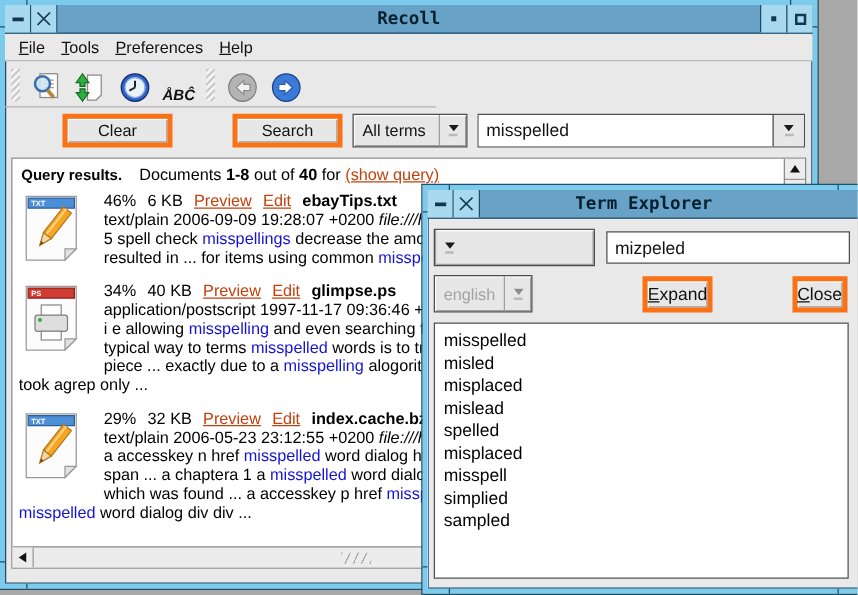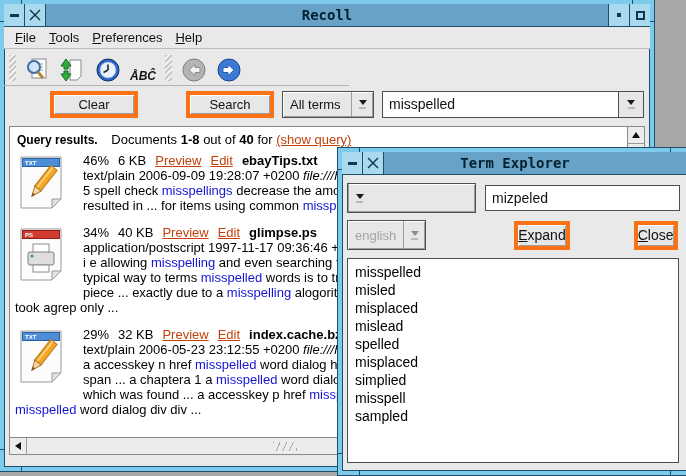--- a/index.html
+++ b/index.html
@@ -379,17 +379,17 @@
     <div class="btn te-btn" id="close-btn"><u>C</u>lose</div>
   </div>
 
   <div class="te-list" id="terms-list">
       <div class="term">misspelled</div>
       <div class="term">misled</div>
       <div class="term">misplaced</div>
       <div class="term">mislead</div>
       <div class="term">spelled</div>
       <div class="term">misplaced</div>
+      <div class="term">misspell</div>
       <div class="term">simplied</div>
-      <div class="term">misspell</div>
       <div class="term">sampled</div>
     </div>
 </div>
 
 </body></html>

